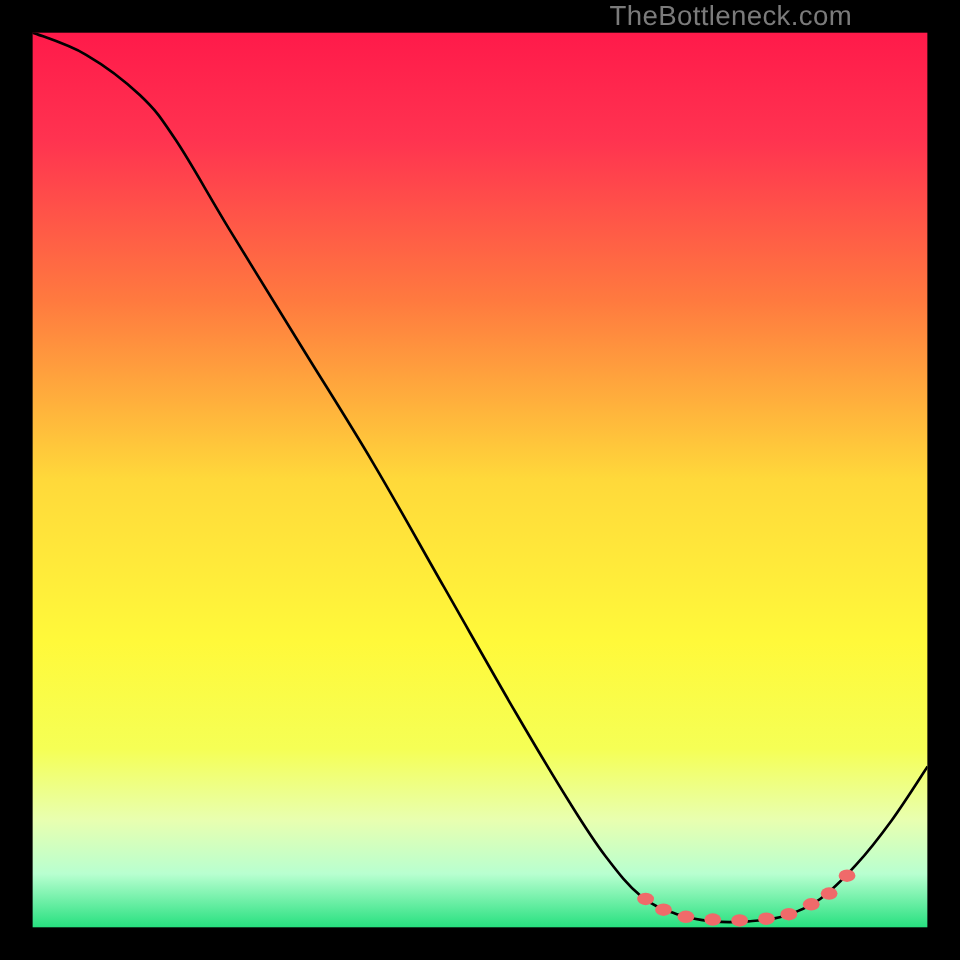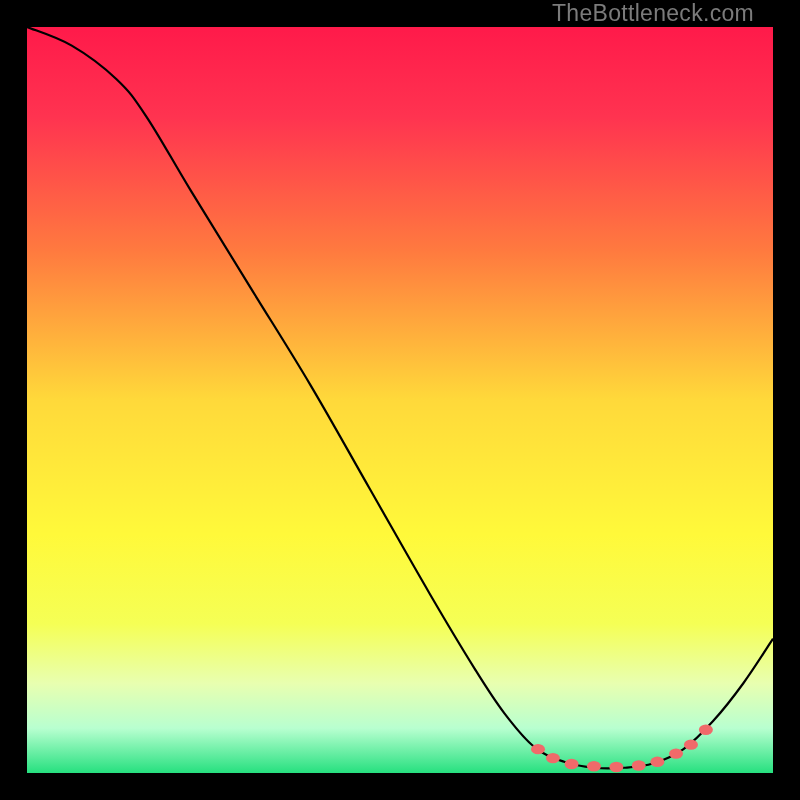--- a/index.html
+++ b/index.html
@@ -9,21 +9,20 @@
     width: 800px;
     height: 800px;
     overflow: hidden;
     font-family: Arial, Helvetica, sans-serif;
   }
   .outer {
     width: 728px;
     height: 800px;
     background: #000;
     position: relative;
-    padding-left: 44px;
   }
   .watermark {
     position: absolute;
     top: 0;
     right: 18px;
     color: #7b7b7b;
     font-size: 23px;
     font-weight: 500;
     letter-spacing: 0.3px;
   }

